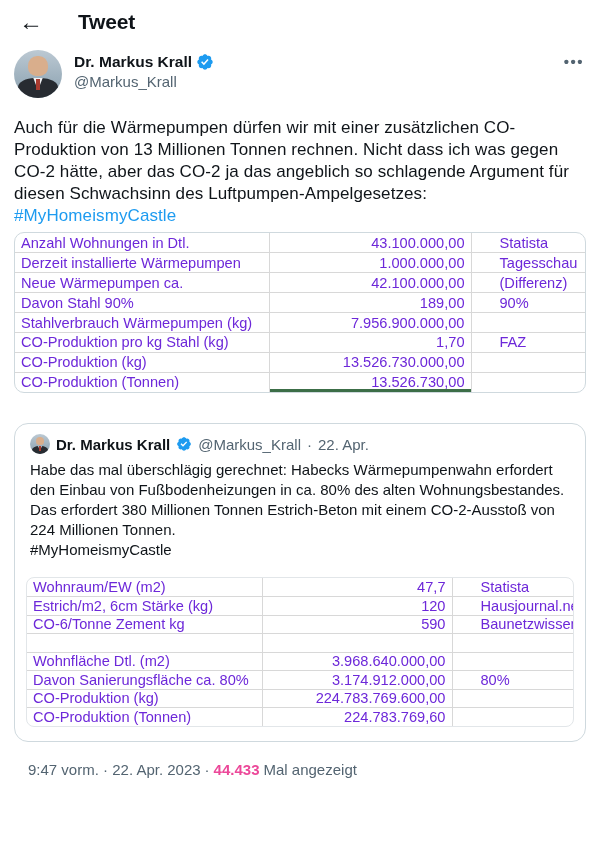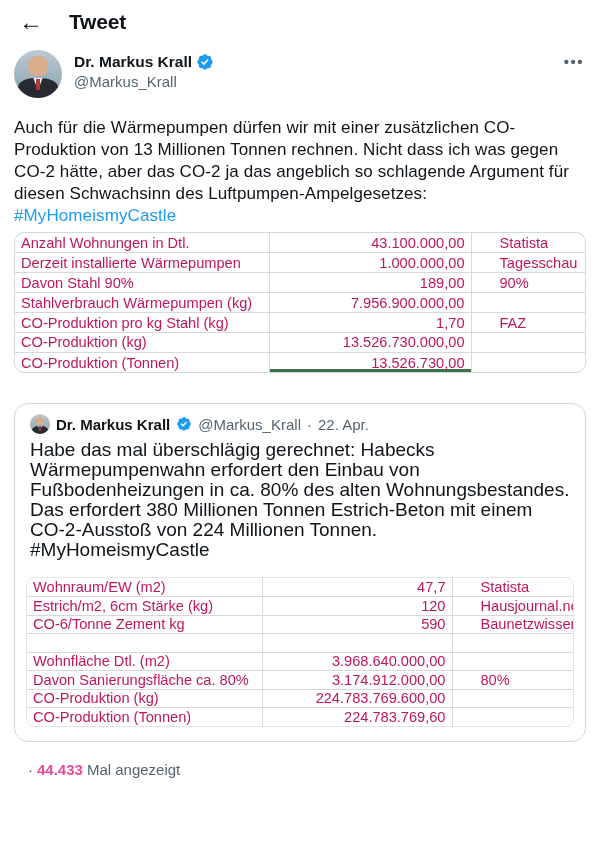--- a/index.html
+++ b/index.html
@@ -29,21 +29,21 @@
     display: flex; align-items: center; justify-content: center;
     font-size: 24px; line-height: 1;
     color: #0f1419;
     border-radius: 50%;
     cursor: pointer;
     background: transparent; border: none;
   }
   .topbar-title {
     font-size: 21px;
     font-weight: 700;
-    margin-left: 21px;
+    margin-left: 30px;
     letter-spacing: -0.2px;
   }
 
   
   .tweet-main { padding: 0 14px; }
   .author-row {
     display: flex;
     align-items: flex-start;
     margin-top: 10px;
   }
@@ -107,21 +107,21 @@
     border-radius: 10px;
     overflow: hidden;
     background: #ffffff;
     cursor: pointer;
   }
   table.xls {
     width: 100%;
     border-collapse: collapse;
     table-layout: fixed;
     font-family: "Liberation Sans", "DejaVu Sans", sans-serif;
-    color: #be185d;
+    color: #6d28d9;
   }
   table.xls td {
     border: 1px solid #d8d8d8;
     font-size: 14.6px;
     padding: 0 6px;
     white-space: nowrap;
     overflow: hidden;
   }
   table.xls tr > td:first-child { border-left: none; }
   table.xls tr > td:last-child { border-right: none; padding-left: 28px; }
@@ -157,21 +157,21 @@
     align-items: center;
     gap: 6px;
     padding-left: 4px;
   }
   .quote-name { font-size: 15px; font-weight: 700; color: #0f1419; }
   .verified-badge-sm { width: 16px; height: 16px; display: inline-flex; flex: 0 0 auto; }
   .quote-handle-date { font-size: 15px; color: #536471; }
   .quote-text {
     margin-top: 6px;
     padding: 0 4px;
-    font-size: 19px;
+    font-size: 15px;
     line-height: 20px;
     color: #0f1419;
   }
   .quote-table-wrap {
     margin-top: 17px;
     border: 1px solid #e2e6e9;
     border-radius: 8px;
     overflow: hidden;
     background: #ffffff;
   }
@@ -241,20 +241,25 @@
         <tbody>
             <tr>
               <td class="c-label">Anzahl Wohnungen in Dtl.</td>
               <td class="c-val">43.100.000,00</td>
               <td class="c-src">Statista</td>
             </tr>
             <tr>
               <td class="c-label">Derzeit installierte Wärmepumpen</td>
               <td class="c-val">1.000.000,00</td>
               <td class="c-src">Tagesschau</td>
+            </tr>
+            <tr>
+              <td class="c-label">Neue Wärmepumpen ca.</td>
+              <td class="c-val">42.100.000,00</td>
+              <td class="c-src">(Differenz)</td>
             </tr>
             <tr>
               <td class="c-label">Davon Stahl 90%</td>
               <td class="c-val">189,00</td>
               <td class="c-src">90%</td>
             </tr>
             <tr>
               <td class="c-label">Stahlverbrauch Wärmepumpen (kg)</td>
               <td class="c-val">7.956.900.000,00</td>
               <td class="c-src"></td>
@@ -350,20 +355,21 @@
                 <td class="c-label">CO-Produktion (Tonnen)</td>
                 <td class="c-val">224.783.769,60</td>
                 <td class="c-src"></td>
               </tr>
             </tbody>
         </table>
       </div>
     </div>
 
     <div class="footer-row">
+      <span>9:47 vorm. · 22. Apr. 2023</span>
       <span>·</span>
       <span class="views-count">44.433</span>
       <span>Mal angezeigt</span>
     </div>
 
   </div>
 
 </div>
 
 </body></html>

